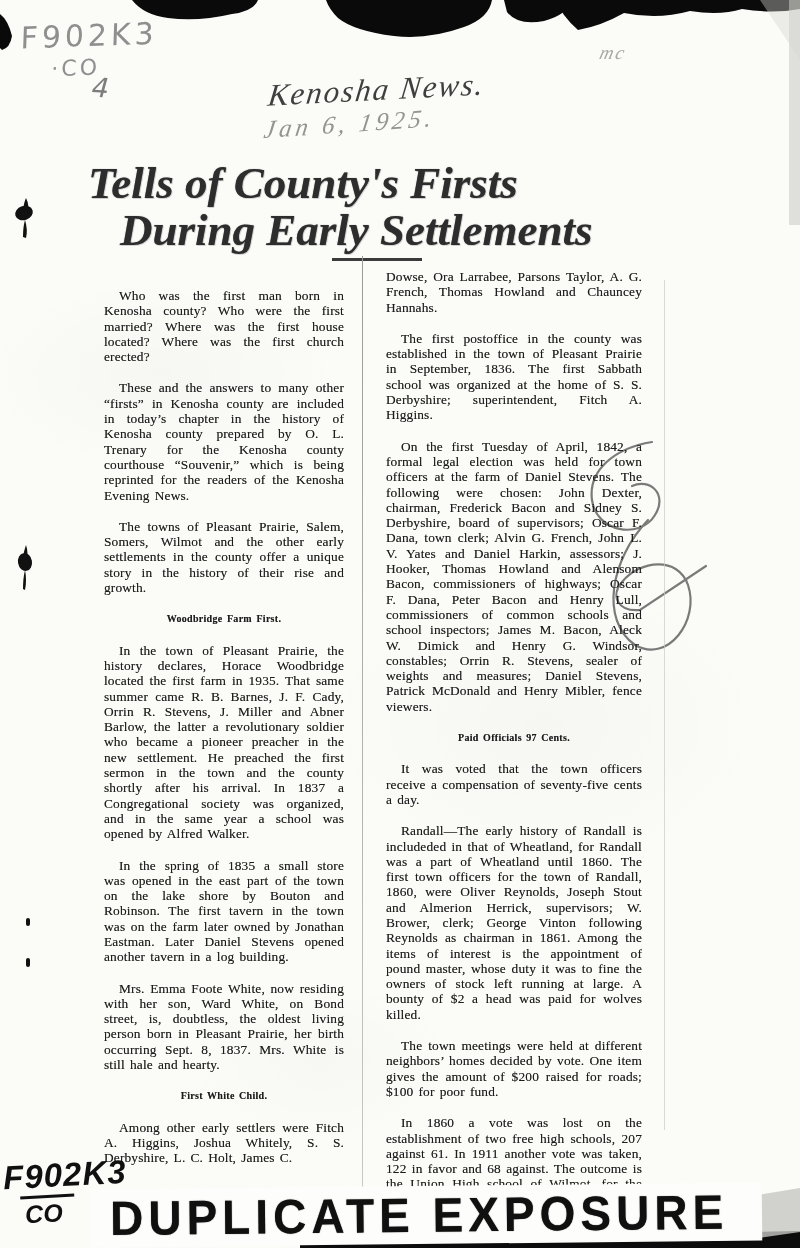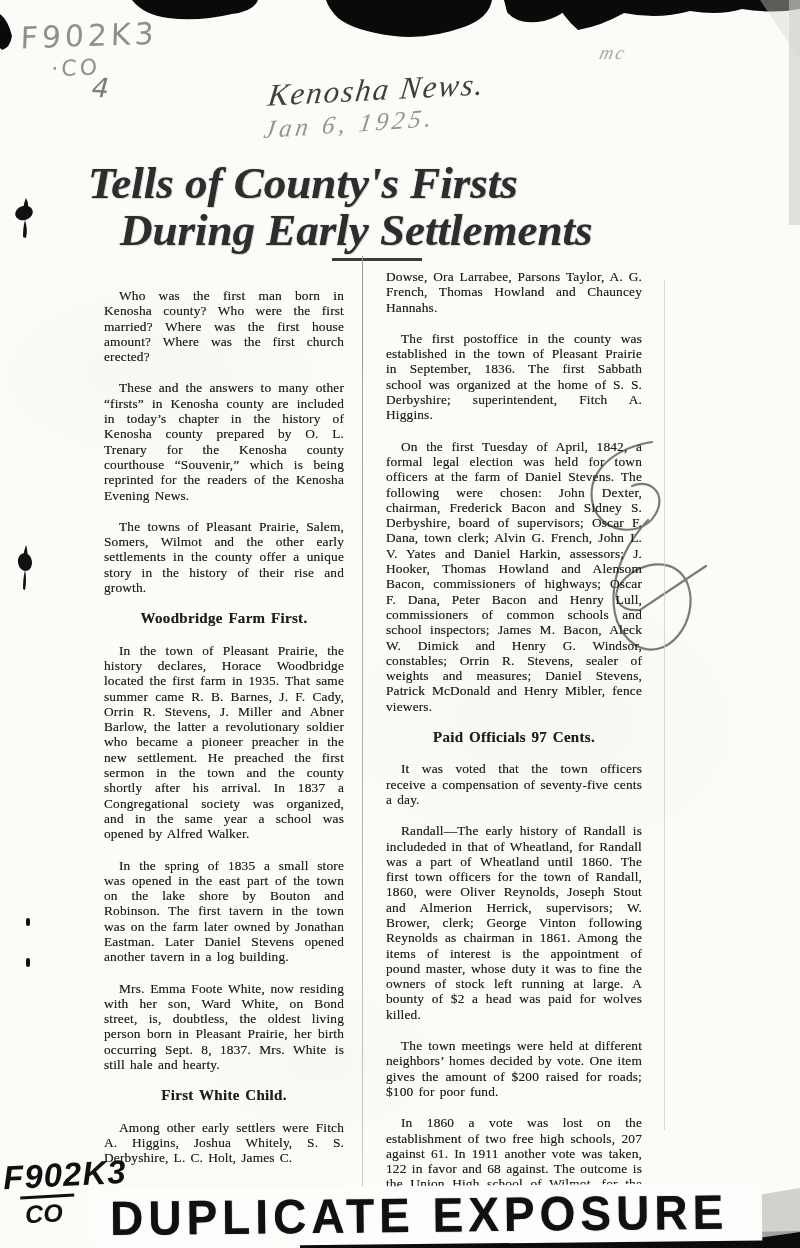--- a/index.html
+++ b/index.html
@@ -38,21 +38,21 @@
   .hl-divider{position:absolute;left:332px;top:258px;width:90px;height:3px;background:#3b3b3b;}
 
   
   .col{position:absolute;color:#1d1d1d;font-size:13.4px;line-height:15.3px;
     text-align:justify;letter-spacing:.15px;word-spacing:1.6px;
     text-shadow:0 0 .4px rgba(20,20,20,.5);}
   .col-left{left:88px;top:272px;width:272px;}
   .col-right{left:370px;top:253px;width:288px;}
   .para{margin:16px;text-indent:15px;}
   .para.noindent{text-indent:0;}
-  .subhead{margin:3px 0 2px;text-align:center;font-weight:bold;font-size:15px;
+  .subhead{margin:3px 0 2px;text-align:center;font-weight:bold;font-size:10px;
     letter-spacing:.3px;}
   .col-rule{position:absolute;left:362px;top:256px;width:1px;height:934px;
     background:linear-gradient(#9a9a96, #b5b5b0 60%, #c9c9c4);}
   .right-rule{position:absolute;left:664px;top:280px;width:1px;height:850px;
     background:#ccccc6;opacity:.7;}
 
   
   .bottom-code{position:absolute;left:4px;top:1156px;color:#101010;
     font-family:"Liberation Sans",sans-serif;font-weight:bold;
     transform:rotate(-3deg);}
@@ -114,21 +114,21 @@
   <div class="hw date">Jan 6, 1925.</div>
   <div class="hw initials">mc</div>
 
   <h1 class="headline">
     <span class="hl1">Tells of County's Firsts</span>
     <span class="hl2">During Early Settlements</span>
   </h1>
   <div class="hl-divider"></div>
 
   <div class="col col-left">
-      <p class="para">Who was the first man born in Kenosha county?  Who were the first married?  Where was the first house amount?  Where was the first church erected?</p>
+      <p class="para">Who was the first man born in Kenosha county?  Who were the first married?  Where was the first house located?  Where was the first church erected?</p>
       <p class="para">These and the answers to many other “firsts” in Kenosha county are included in today’s chapter in the history of Kenosha county prepared by O. L. Trenary for the Kenosha county courthouse “Souvenir,” which is being reprinted for the readers of the Kenosha Evening News.</p>
       <p class="para">The towns of Pleasant Prairie, Salem, Somers, Wilmot and the other early settlements in the county offer a unique story in the history of their rise and growth.</p>
       <h3 class="subhead">Woodbridge Farm First.</h3>
       <p class="para">In the town of Pleasant Prairie, the history declares, Horace Woodbridge located the first farm in 1935.  That same summer came R. B. Barnes, J. F. Cady, Orrin R. Stevens, J. Miller and Abner Barlow, the latter a revolutionary soldier who became a pioneer preacher in the new settlement.  He preached the first sermon in the town and the county shortly after his arrival.  In 1837 a Congregational society was organized, and in the same year a school was opened by Alfred Walker.</p>
       <p class="para">In the spring of 1835 a small store was opened in the east part of the town on the lake shore by Bouton and Robinson.  The first tavern in the town was on the farm later owned by Jonathan Eastman.  Later Daniel Stevens opened another tavern in a log building.</p>
       <p class="para">Mrs. Emma Foote White, now residing with her son, Ward White, on Bond street, is, doubtless, the oldest living person born in Pleasant Prairie, her birth occurring Sept. 8, 1837.  Mrs. White is still hale and hearty.</p>
       <h3 class="subhead">First White Child.</h3>
       <p class="para">Among other early settlers were Fitch A. Higgins, Joshua Whitely, S. S. Derbyshire, L. C. Holt, James C.</p>
     </div>
   <div class="col col-right">

